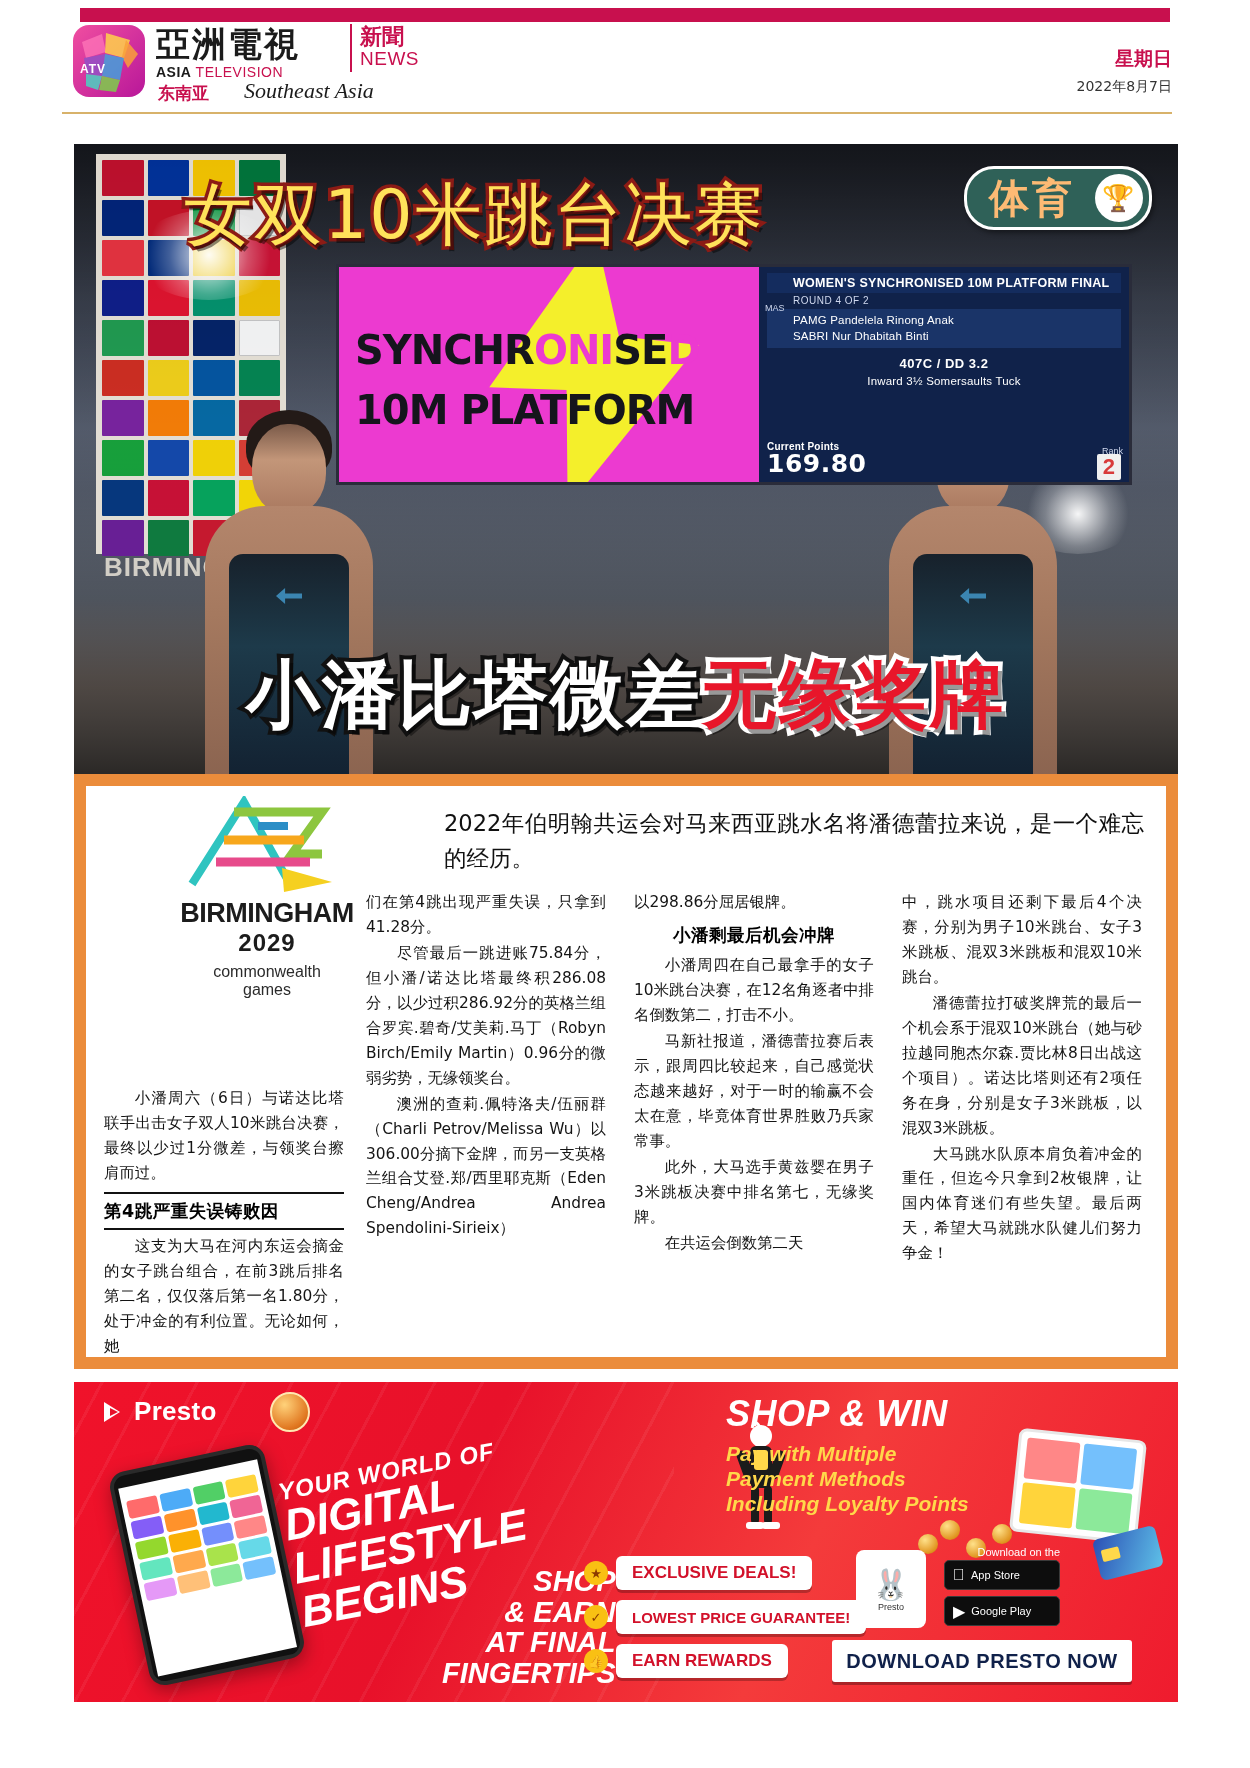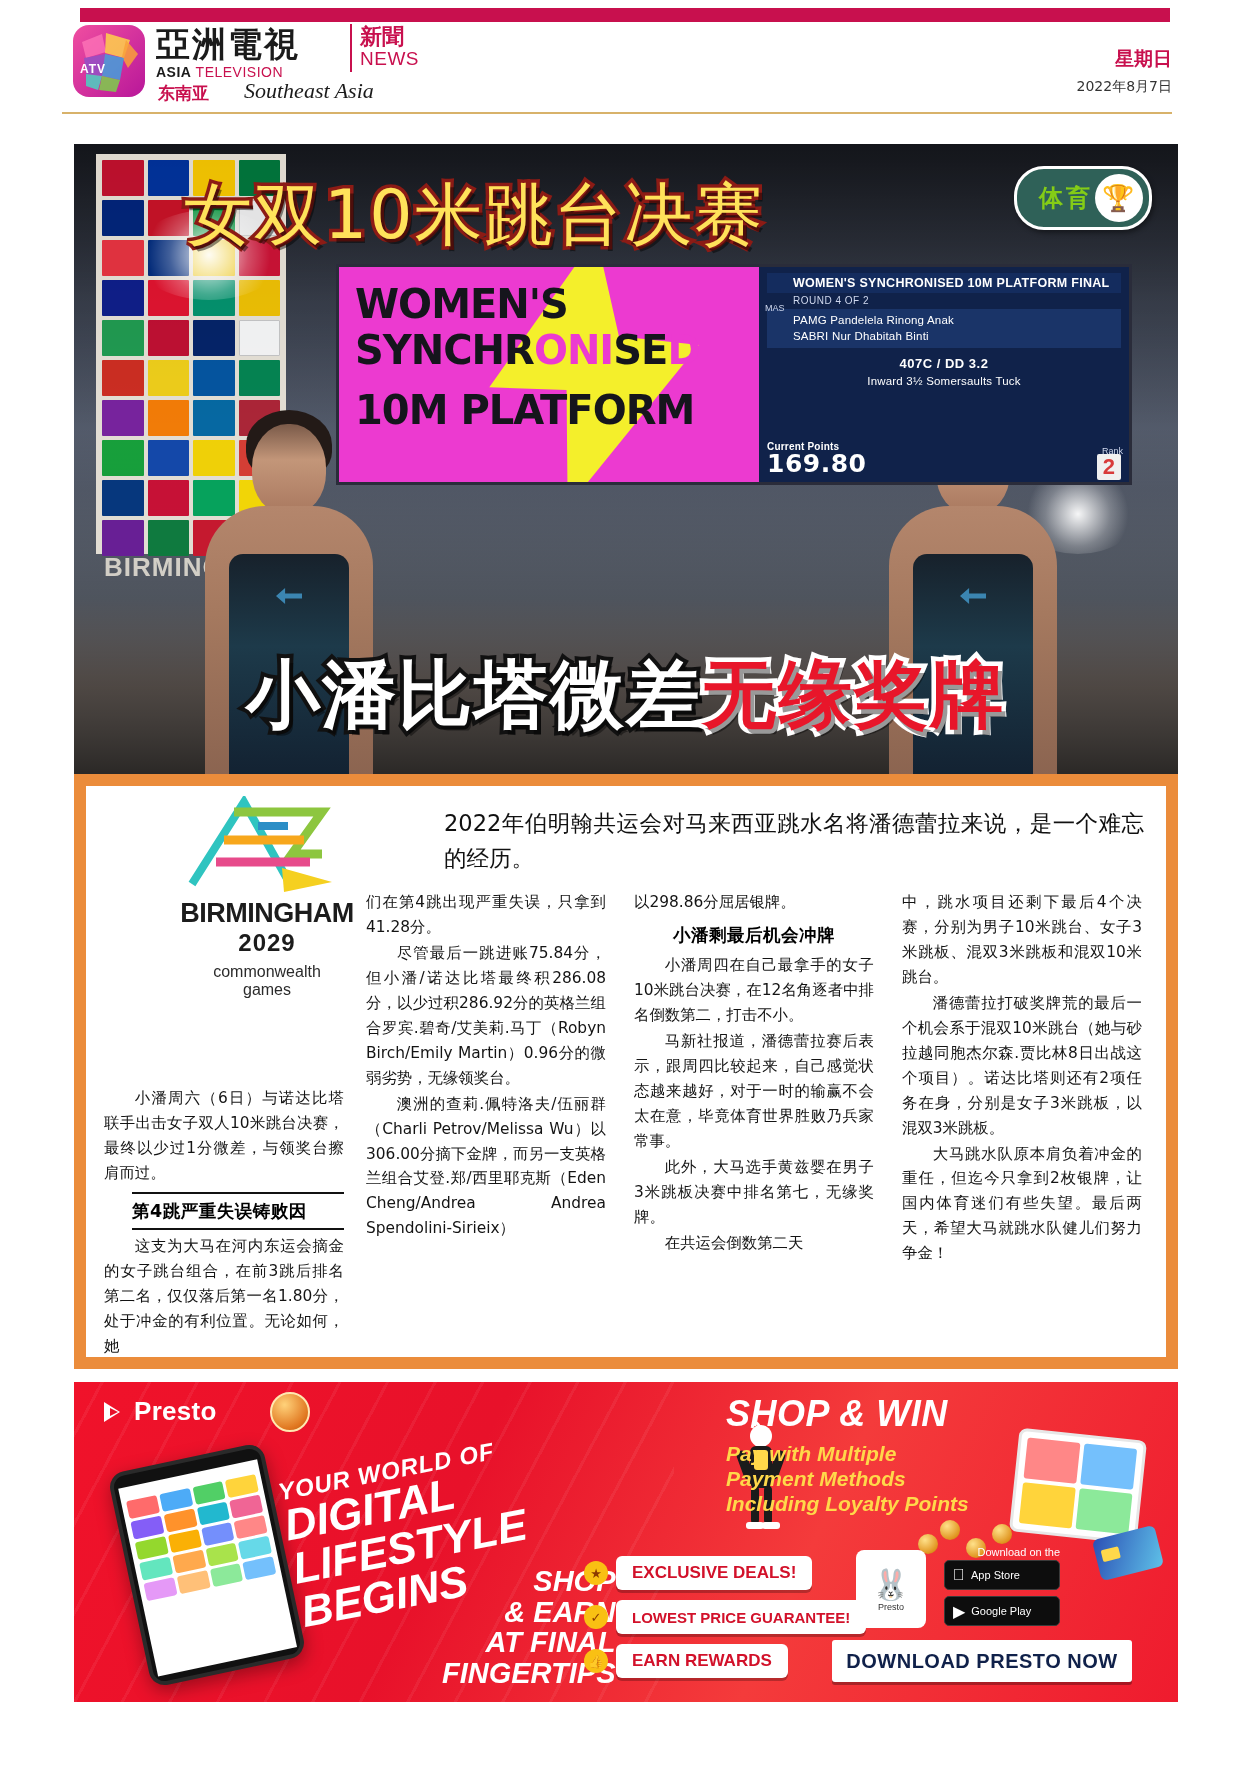--- a/index.html
+++ b/index.html
@@ -366,26 +366,26 @@
     height: 58px;
     display: flex;
     align-items: center;
     border-radius: 30px;
     background: #2f6158;
     border: 3px solid #ffffff;
     padding: 0 6px 0 22px;
     box-shadow: 2px 3px 5px rgba(0,0,0,0.4);
   }
   .badge-txt {
-    font-size: 24px;
-    font-weight: bold;
-    color: #84cc16;
+    font-size: 40px;
+    font-weight: bold;
+    color: #fdba74;
     font-family: "DejaVu Sans", sans-serif;
     letter-spacing: 3px;
-    margin-right: 2px;
+    margin-right: 20px;
   }
   .badge-circle {
     width: 48px; height: 48px;
     border-radius: 50%;
     background: #ffffff;
     display: flex;
     align-items: center;
     justify-content: center;
     font-size: 26px;
     color: #2f6158;
@@ -466,21 +466,20 @@
     font-weight: bold;
     color: #000;
     margin: 6px 0 4px 0;
     text-indent: 0;
     letter-spacing: 0.5px;
   }
   .subhead.bordered {
     border-top: 2px solid #111;
     border-bottom: 2px solid #111;
     padding: 3px 0;
-    margin-left: 28px;
   }
   .subhead.center { text-align: center; }
 
   
   .bham {
     position: absolute;
     left: 56px; top: 10px;
     width: 250px; height: 185px;
     text-align: center;
   }
@@ -845,21 +844,20 @@
       <div class="d-hair"></div>
       <div class="d-head"></div>
       <div class="d-body"></div>
       <div class="d-suit"></div>
     </div>
 
     <div class="board">
       <div class="board-left">
         <div class="mag"></div>
         <div class="flash"></div>
-        <div class="l1">WOMEN'S</div>
         <div class="l2"><span>SYNCHR</span><span class="hi">ONI</span><span>SE</span><span class="hi">D</span></div>
         <div class="l3"><span>10M PLA</span><span>TFORM</span></div>
       </div>
       <div class="board-right">
         <div class="br-title">WOMEN'S SYNCHRONISED 10M PLATFORM FINAL</div>
         <div class="br-round">ROUND 4 OF 2</div>
         <div class="br-names">
           <div>PAMG Pandelela Rinong Anak</div>
           <div>SABRI Nur Dhabitah Binti</div>
         </div>

